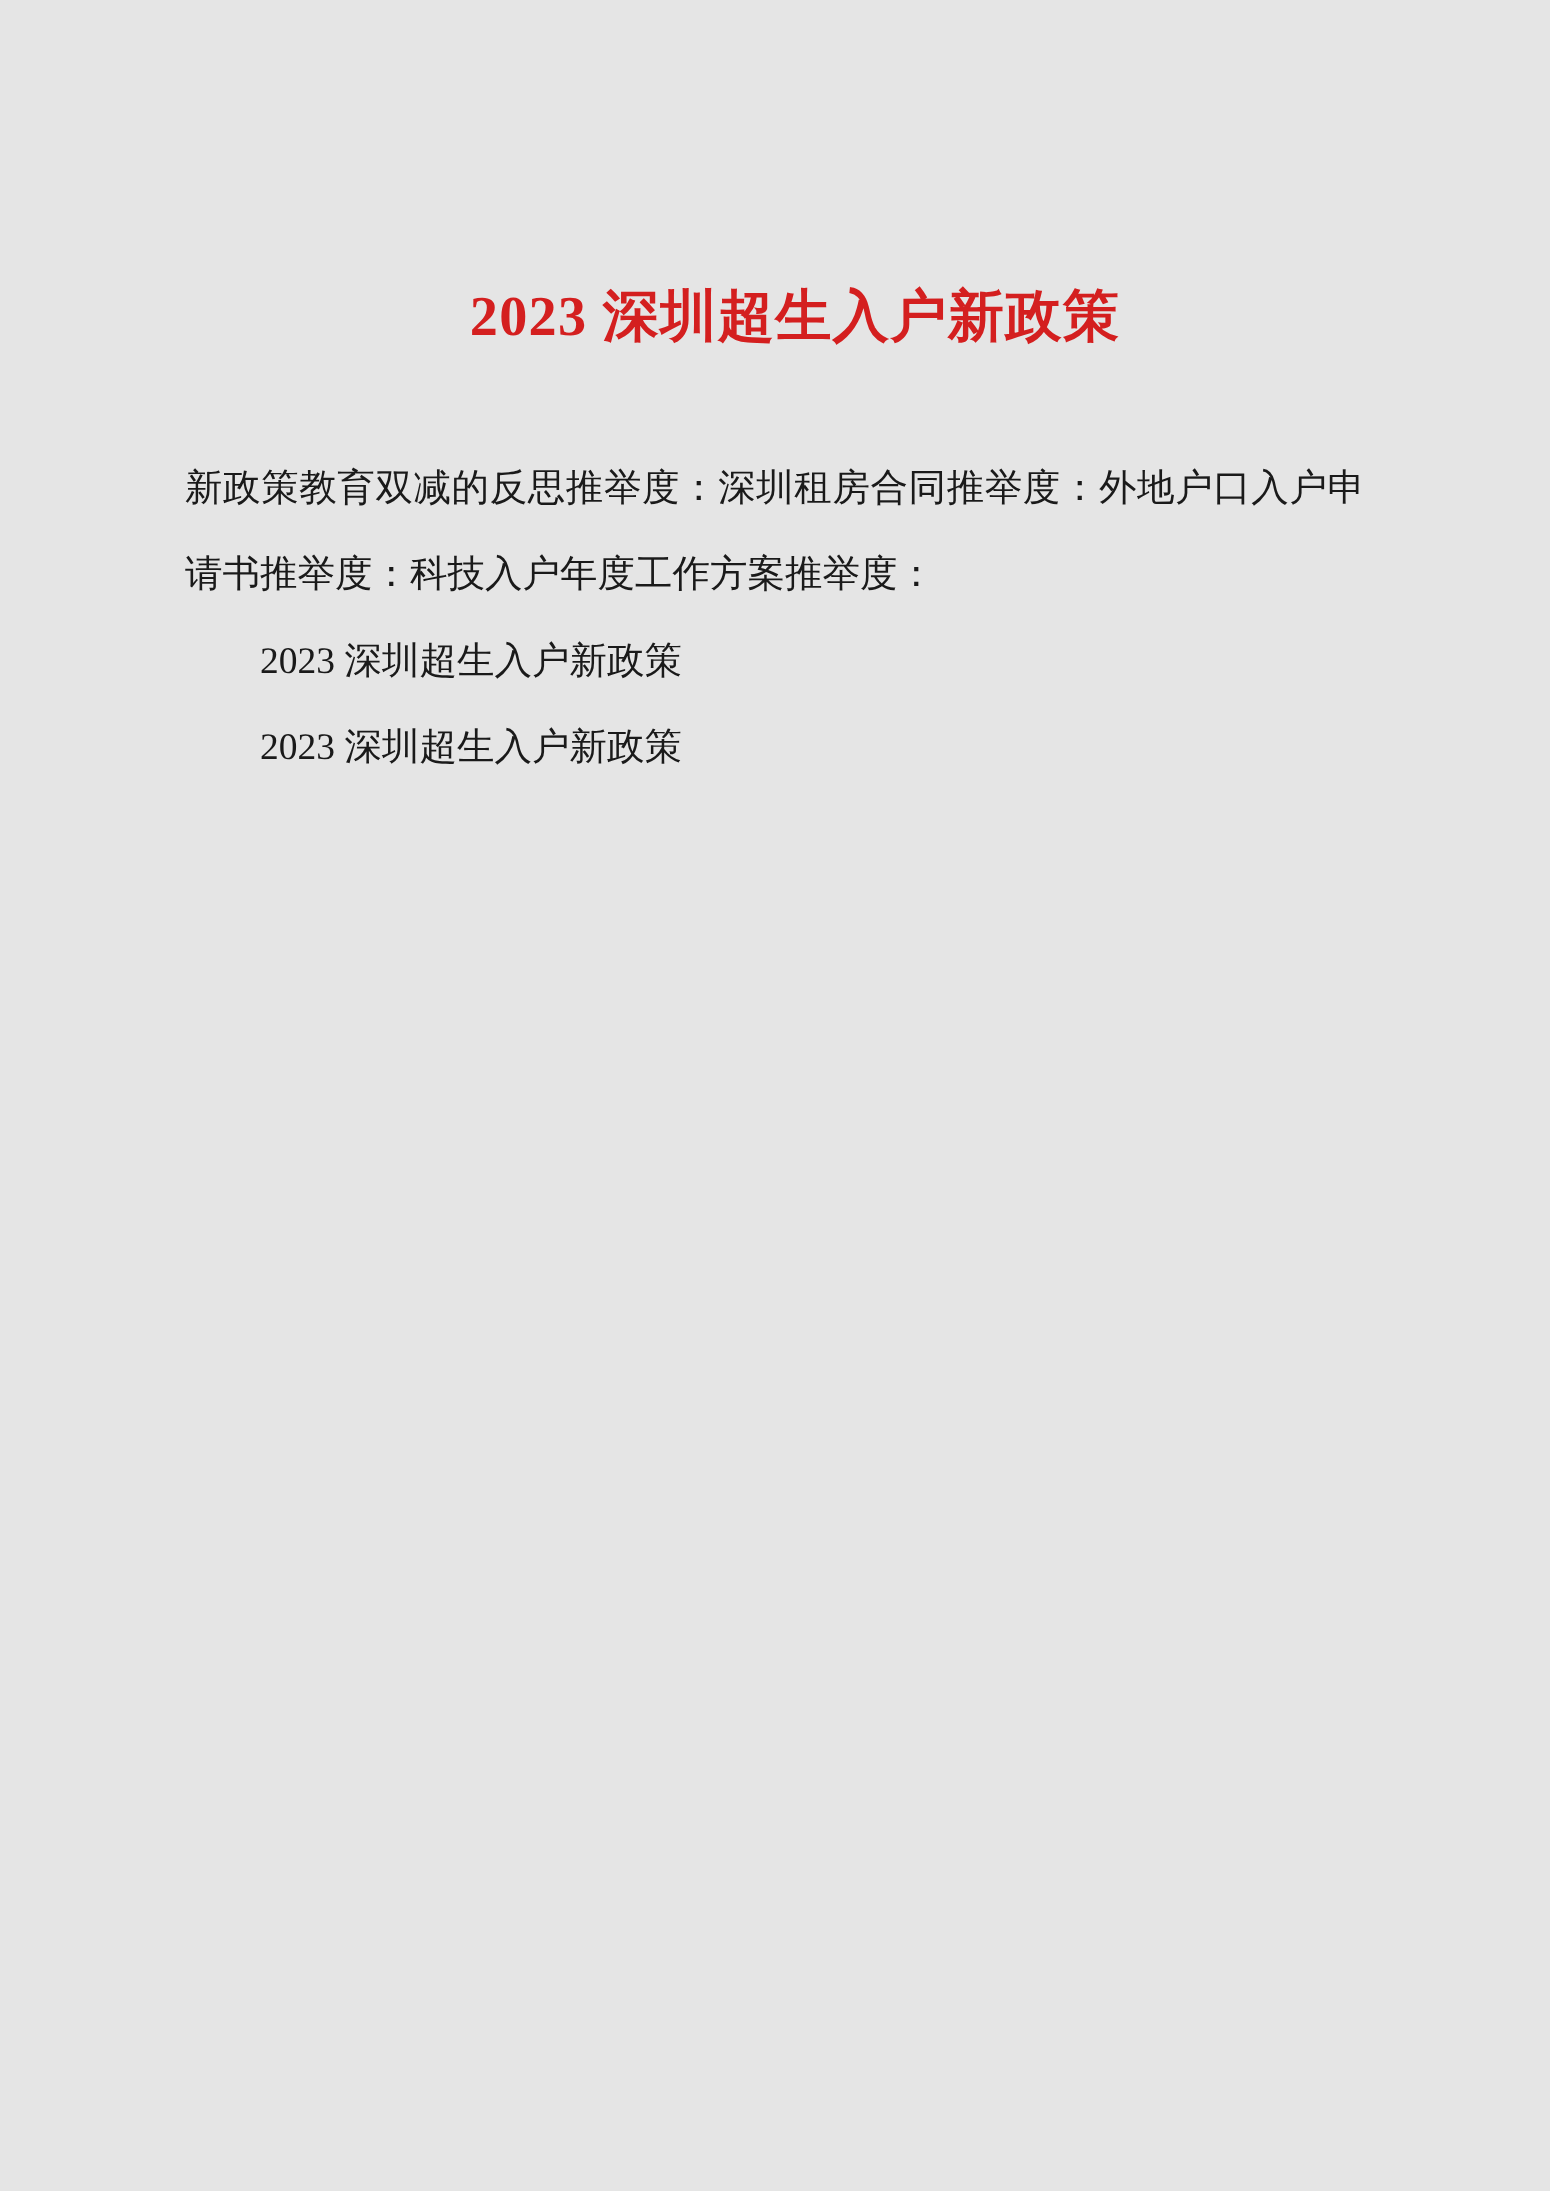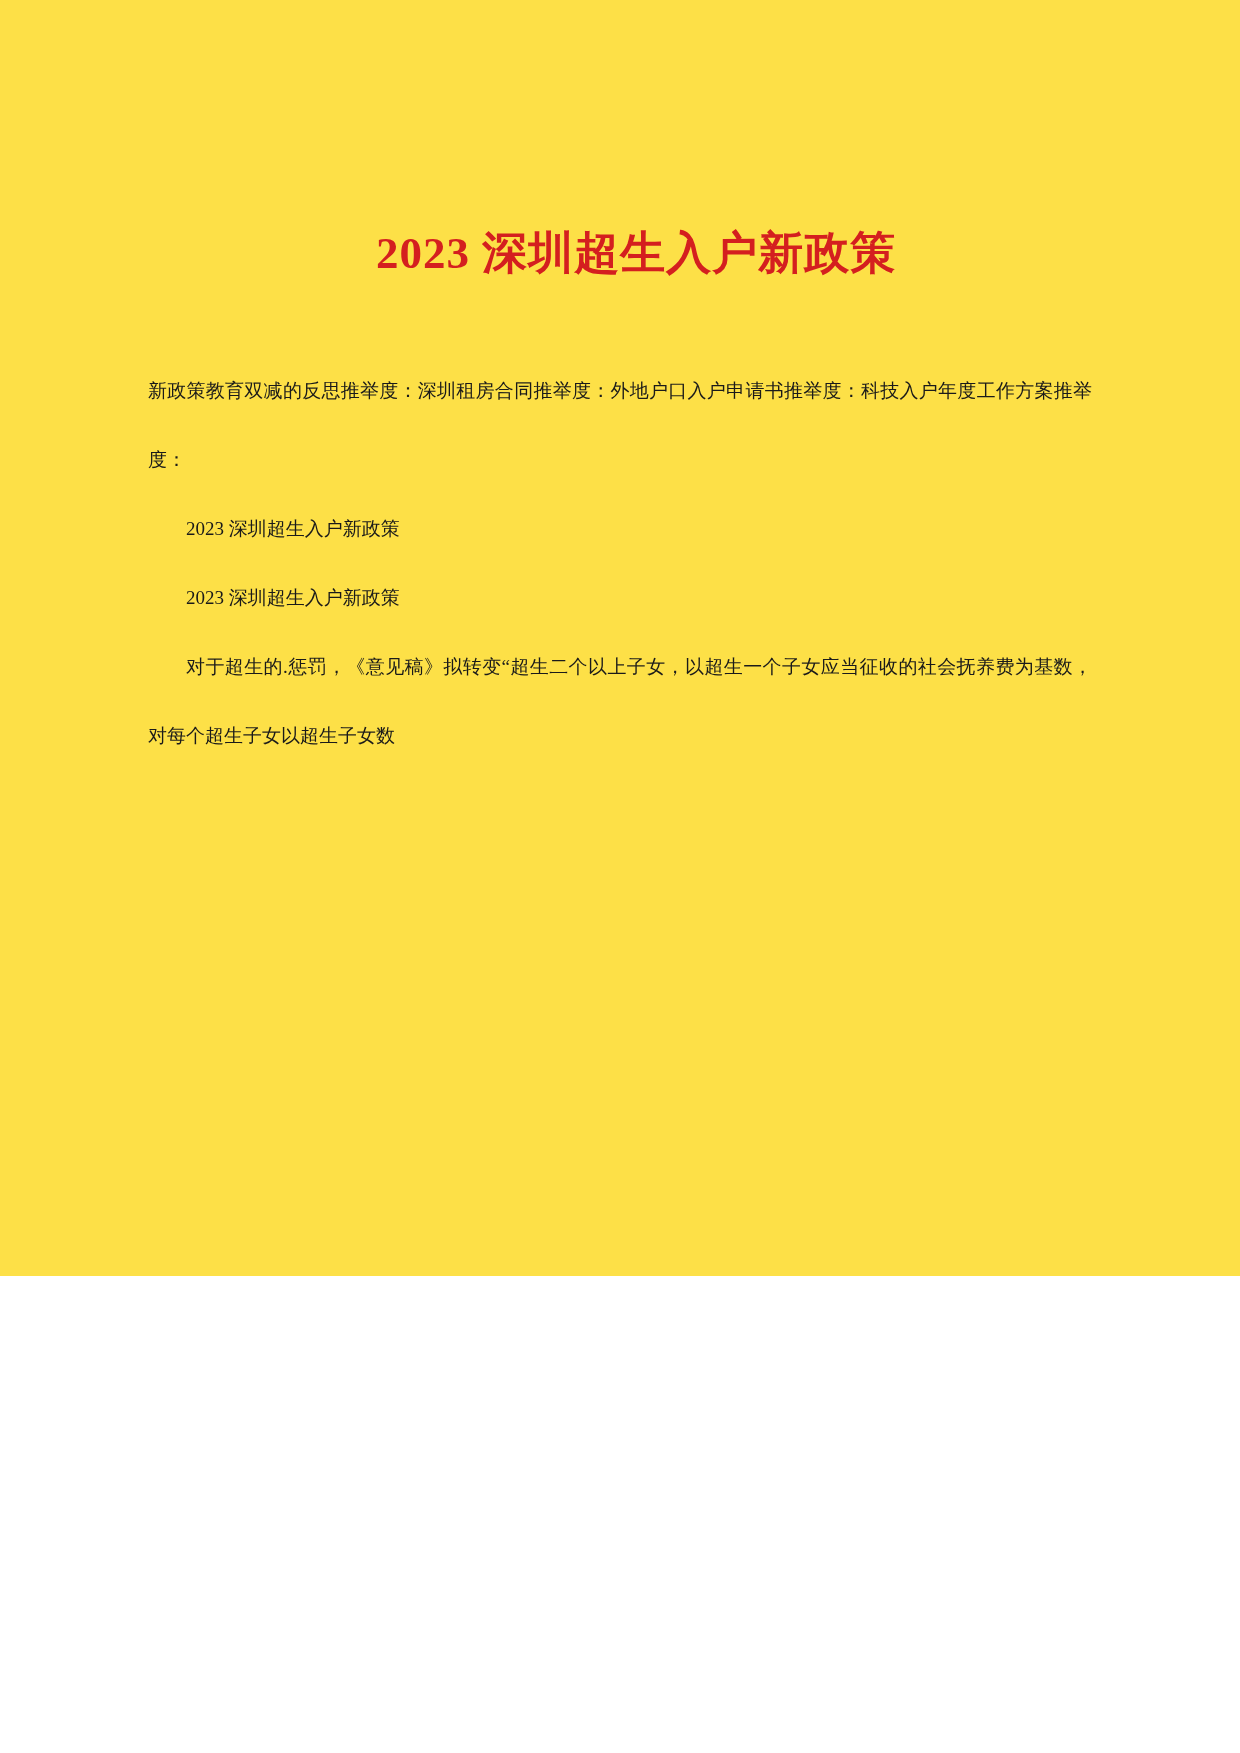--- a/index.html
+++ b/index.html
@@ -3,57 +3,56 @@
 <meta charset="utf-8">
 <style>
   html, body {
     margin: 0;
     padding: 0;
     background: #ffffff;
   }
   .page {
     position: relative;
     width: 1240px;
-    height: 1276px;
+    height: 1753px;
     margin: 0 auto;
-    background: #fde047;
+    background: #e5e5e5;
     box-sizing: border-box;
     padding: 222px 116px 0 148px;
     overflow: hidden;
     font-family: "Liberation Serif", "DejaVu Serif", serif;
     color: #1a1a1a;
   }
   .doc-title {
     margin: 0 0 72px 0;
     text-align: center;
     font-size: 45px;
     font-weight: bold;
     line-height: 62px;
     letter-spacing: 1px;
     font-family: "Liberation Serif", "DejaVu Serif", serif;
   }
   .doc-body {
     width: 944px;
   }
   .para {
     margin: 0;
-    font-size: 19px;
+    font-size: 30px;
     line-height: 69px;
     text-align: justify;
     word-break: break-all;
     font-family: "Liberation Serif", "DejaVu Serif", serif;
   }
   .para.indent {
     text-indent: 2em;
   }
 </style>
 </head>
 <body>
 
 <div class="page">
   <h1 class="doc-title" style="color: rgb(212, 31, 31);">2023 深圳超生入户新政策</h1>
   <div class="doc-body" id="paragraphs">
       <p class="para">新政策教育双减的反思推举度：深圳租房合同推举度：外地户口入户申请书推举度：科技入户年度工作方案推举度：</p>
       <p class="para indent">2023 深圳超生入户新政策</p>
       <p class="para indent">2023 深圳超生入户新政策</p>
-      <p class="para indent">对于超生的.惩罚，《意见稿》拟转变“超生二个以上子女，以超生一个子女应当征收的社会抚养费为基数，对每个超生子女以超生子女数</p>
     </div>
 </div>
 
 </body></html>

